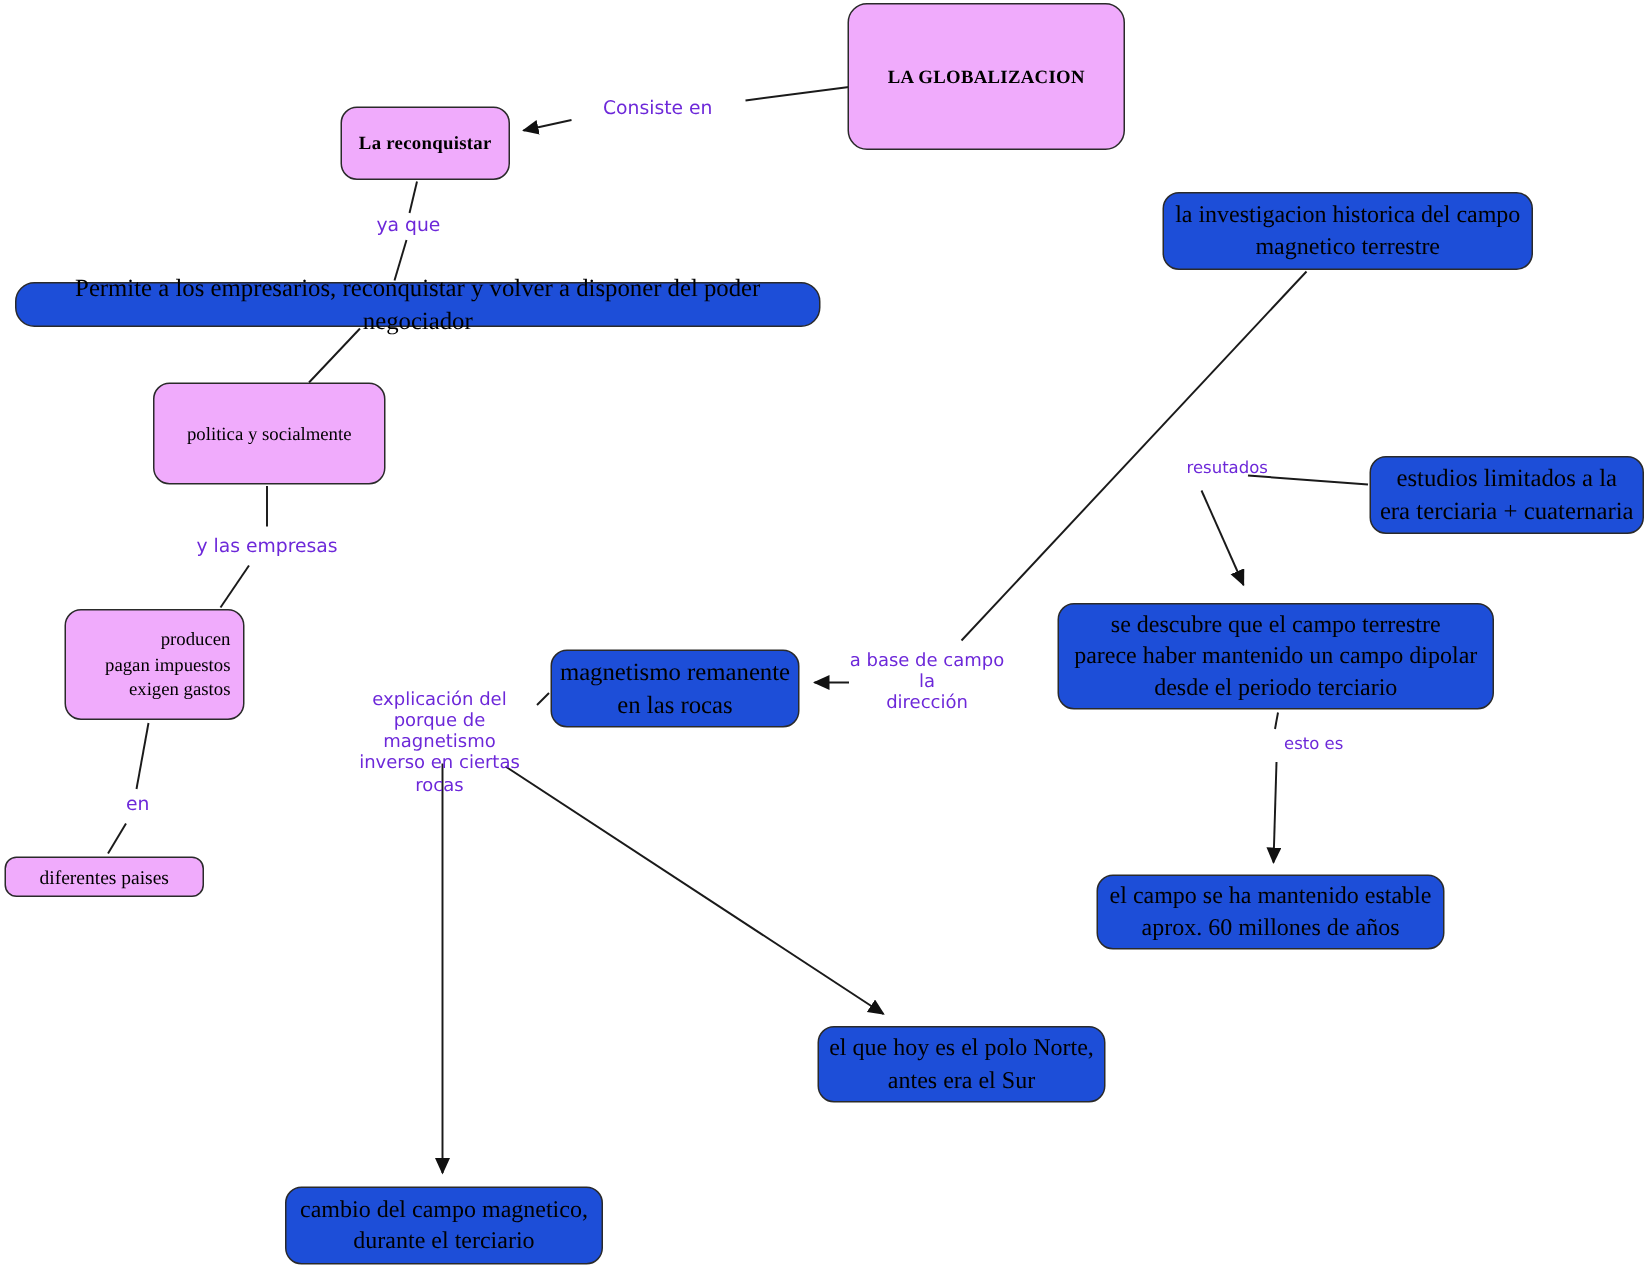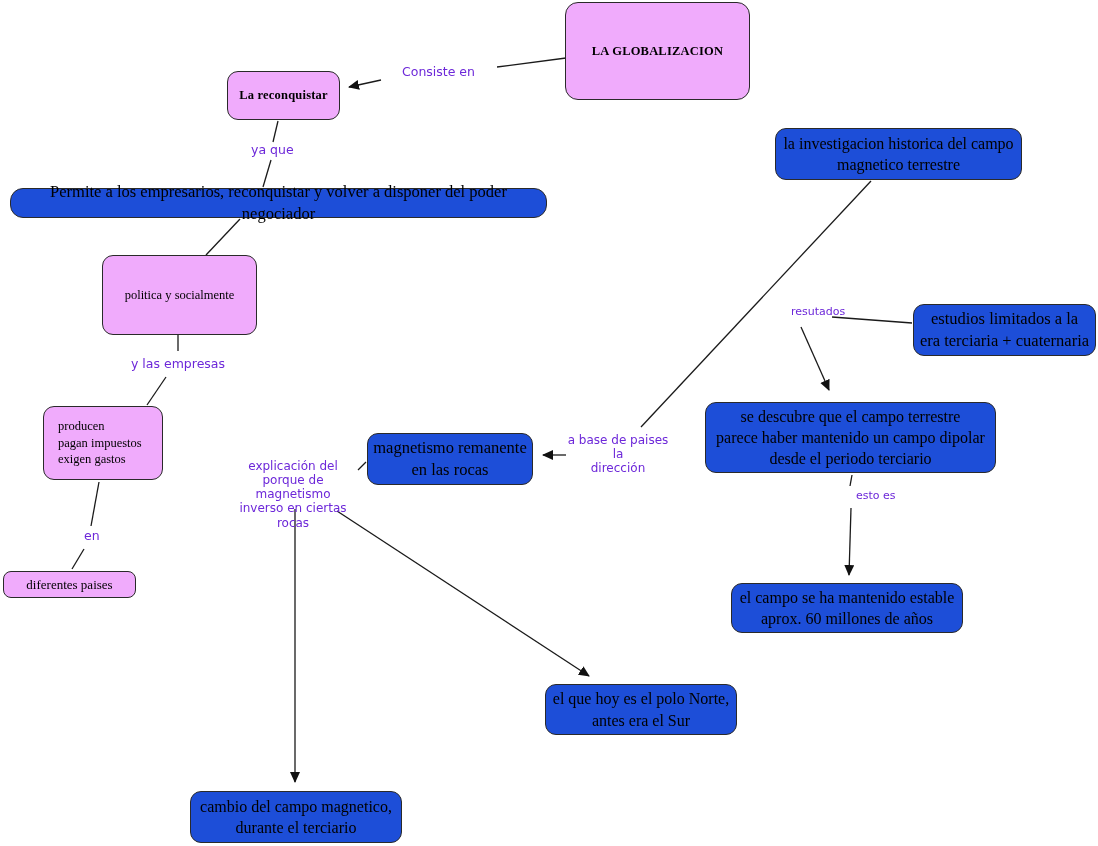--- a/index.html
+++ b/index.html
@@ -24,21 +24,21 @@
     font-size:16px; line-height:1.32;
     white-space:pre-line;
     padding:1px 4px;
   }
   .node.fill {
     background:#f0abfc;
     font-family:Liberation Serif, serif;
     font-size:12.5px; line-height:1.35;
   }
   .node.bold { font-weight:bold; letter-spacing:.2px; }
-  .node.left-align { justify-content:flex-start; text-align:left; padding-left:14px; }
+  .node.left-align { justify-content:flex-start; text-align:right; padding-left:26px; }
   .node.big-serif { font-size:16.5px; }
   .lbl {
     position:absolute; z-index:2;
     color:#6d28d9;
     font-size:12.5px; line-height:1.18;
     text-align:center;
     white-space:pre-line;
   }
   .lbl.small { font-size:11px;margin-left:19px; }
   .lbl.mid { font-size:12px; }
@@ -75,21 +75,21 @@
       <line x1="337" y1="511" x2="589" y2="676" marker-end="url(#ah)"></line>
     </g>
   </svg>
 
   <div class="node fill bold" style="left:565px; top:2px;  width:185px; height:98px; border-radius:13px;">LA GLOBALIZACION</div>
 
   <div class="node fill bold" style="left:227px; top:71px; width:113px; height:49px;">La reconquistar</div>
 
   <div class="node big-serif" style="left:10px; top:188px; width:537px; height:30px; border-radius:13px;text-align:center;">Permite a los empresarios, reconquistar y volver a disponer del poder negociador</div>
 
-  <div class="node fill" style="left:102px; top:255px; width:155px; height:80px;">politica y socialmente</div>
+  <div class="node fill" style="left:102px; top:255px; width:155px; height:68px;">politica y socialmente</div>
 
   <div class="node fill left-align" style="left:43px; top:406px; width:120px; height:74px;">producen
 pagan impuestos
 exigen gastos</div>
 
   <div class="node fill" style="left:3px; top:571px; width:133px; height:27px; border-radius:8px; font-size:13px;">diferentes paises</div>
 
   <div class="node" style="left:775px; top:128px; width:247px; height:52px;">la investigacion historica del campo
 magnetico terrestre</div>
 
@@ -117,20 +117,20 @@
   <div class="lbl" style="left:251px; top:143px;">ya que</div>
 
   <div class="lbl" style="left:131px; top:357px;">y las empresas</div>
 
   <div class="lbl" style="left:84px; top:529px;">en</div>
 
   <div class="lbl small" style="left:772px; top:306px;">resutados</div>
 
   <div class="lbl small" style="left:837px; top:490px;">esto es</div>
 
-  <div class="lbl mid" style="left:566px; top:433px; width:104px;">a base de paises la
+  <div class="lbl mid" style="left:566px; top:433px; width:104px;">a base de campo la
 dirección</div>
 
   <div class="lbl mid" style="left:226px; top:459px; width:134px;">explicación del
 porque de magnetismo
 inverso en ciertas rocas</div>
 
 </div>
 
 </body></html>

